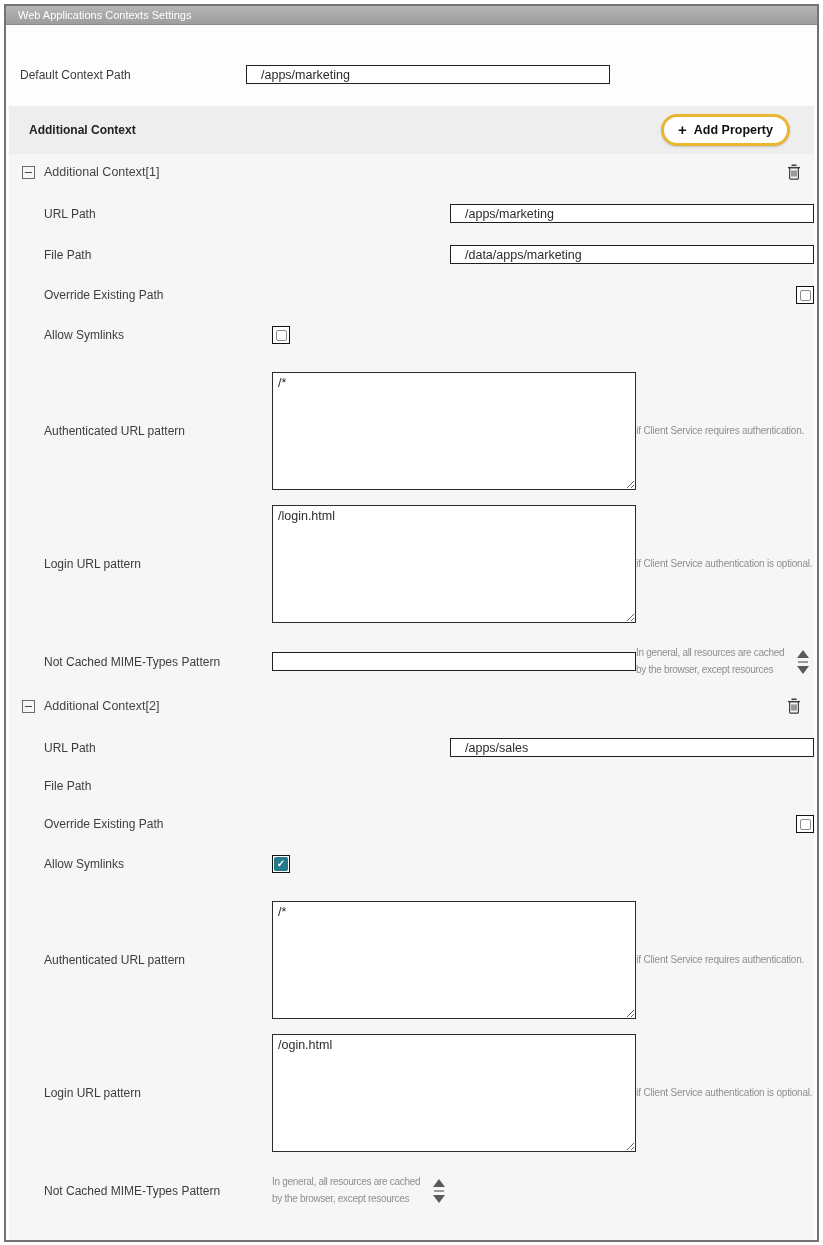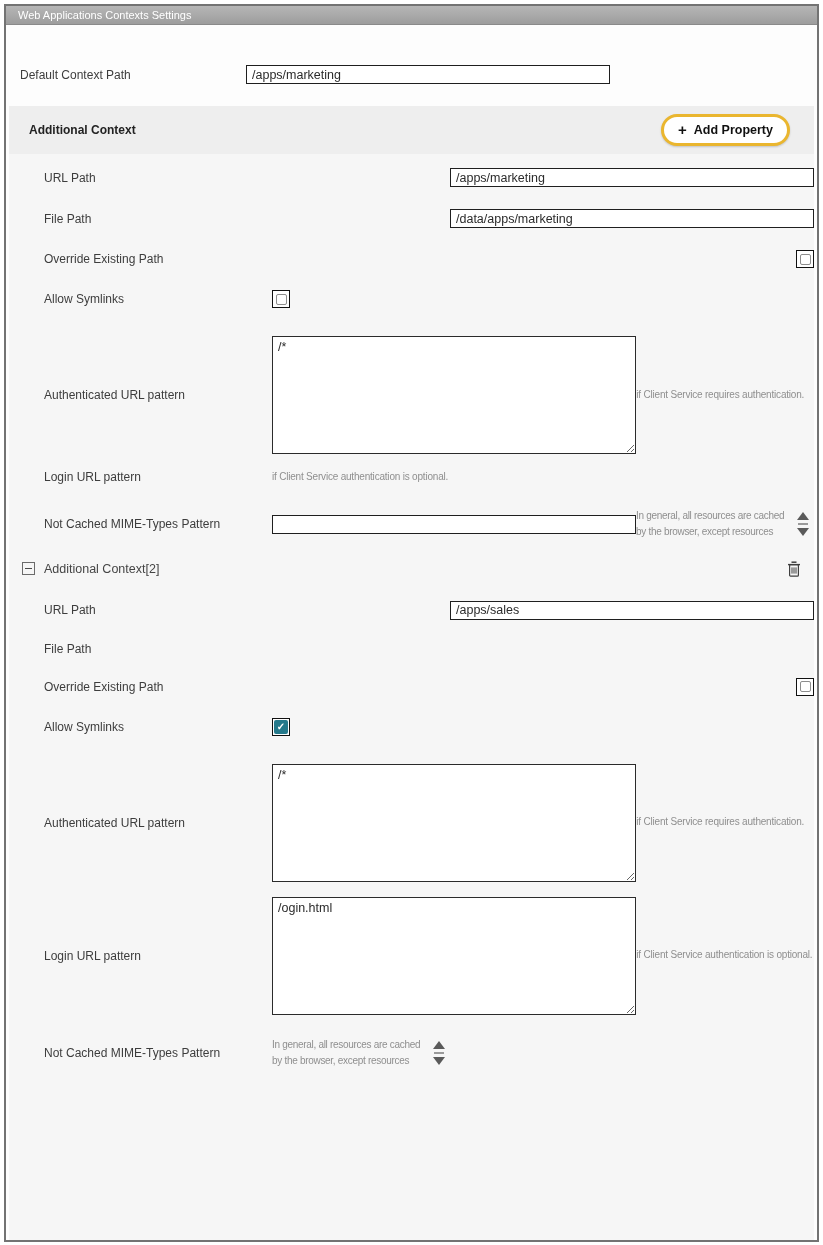--- a/index.html
+++ b/index.html
@@ -44,21 +44,21 @@
   }
   .top-row .flabel { width: 226px; flex-basis: 226px; }
   input.ti {
     height: 19px;
     width: 364px;
     border: 1px solid #1f1f1f;
     background: #fff;
     font-family: "Liberation Sans", sans-serif;
     font-size: 12.5px;
     color: #2b2b2b;
-    padding: 0 5px;
+    padding: 0 14px;
     border-radius: 0;
     outline: none;
   }
   .ac-wrap {
     margin: 0 3px;
     background: #f6f6f6;
     flex: 1 1 auto;
     overflow: hidden;
   }
   .band {
@@ -209,20 +209,32 @@
   <div class="ac-wrap">
     <div class="band">
       <div class="band-title">Additional Context</div>
       <button class="add-btn">
         <span class="plus">+</span>
         <span>Add Property</span>
       </button>
     </div>
 
     <div class="section">
+      <div class="section-header">
+        <span class="collapse-box"></span>
+        <span class="section-title">Additional Context[1]</span>
+        <button class="trash-btn">
+          <svg width="14" height="16" viewBox="0 0 14 16">
+            <path d="M4.5 1.2 h5" stroke="#3f3f3f" stroke-width="1.5" fill="none"></path>
+            <path d="M1 3.6 h12" stroke="#3f3f3f" stroke-width="1.4" fill="none"></path>
+            <rect x="2.6" y="3.6" width="8.8" height="11.6" rx="1" stroke="#3f3f3f" stroke-width="1.2" fill="none"></rect>
+            <path d="M5 6.4 v6.2 M7 6.4 v6.2 M9 6.4 v6.2" stroke="#3f3f3f" stroke-width="1"></path>
+          </svg>
+        </button>
+      </div>
       <div class="fields">
         <div class="frow mb30">
           <div class="flabel">URL Path</div>
           <input type="text" class="ti" value="/apps/marketing" style="">
         </div>
         <div class="frow mb30">
           <div class="flabel">File Path</div>
           <input type="text" class="ti" value="/data/apps/marketing" style="">
         </div>
         <div class="frow mb30">
@@ -237,20 +249,21 @@
               <span class="inner"></span>
             </span>
         </div>
         <div class="frow mb15">
           <div class="flabel">Authenticated URL pattern</div>
           <textarea class="ta" style="">/*</textarea>
           <div class="note">if Client Service requires authentication.</div>
         </div>
         <div class="frow mb22">
           <div class="flabel">Login URL pattern</div>
+          <textarea class="ta" style="">/login.html</textarea>
           <div class="note">if Client Service authentication is optional.</div>
         </div>
         <div class="frow mb10">
           <div class="flabel">Not Cached MIME-Types Pattern</div>
           <input type="text" class="ti mime-input" value="" style="">
           <div class="note narrow">In general, all resources are cached by the browser, except resources</div>
           <div class="spinner">
             <span class="tri-up"></span>
             <span class="spin-bar"></span>
             <span class="tri-down"></span>

